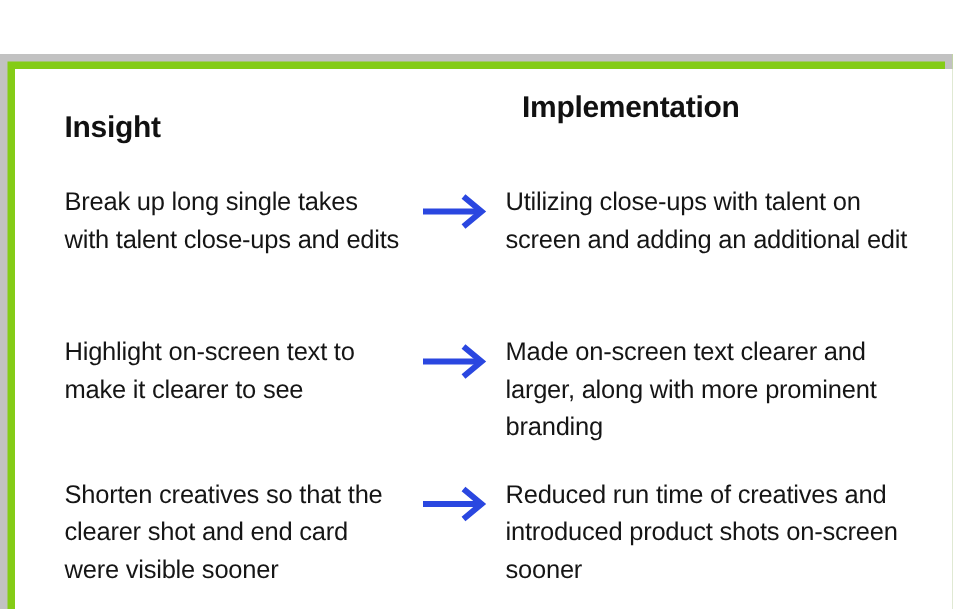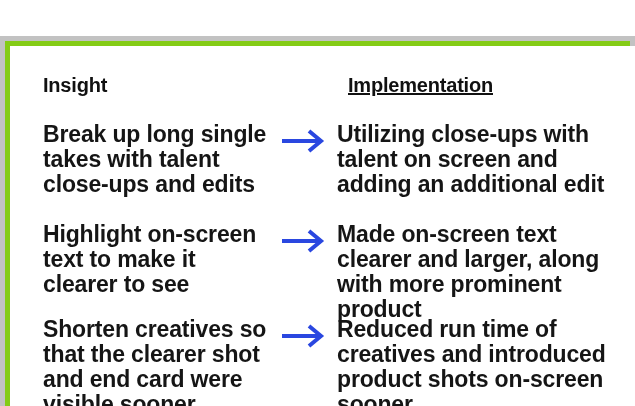--- a/index.html
+++ b/index.html
@@ -41,37 +41,37 @@
   .col-heading {
     position: absolute;
     font-size: 20px;
     font-weight: bold;
     color: #111111;
     letter-spacing: -0.2px;
     white-space: nowrap;
     line-height: 24px;
   }
   .col-heading.left  { left: 33px;  top: 27px; }
-  .col-heading.right { left: 338px; top: 27px; text-decoration: underline; }
+  .col-heading.right { left: 338px; top: 14px; }
 
   
   .row {
     position: absolute;
     left: 0;
     width: 625px;
   }
   .row-1 { top: 76px; }
   .row-2 { top: 176px; }
   .row-3 { top: 271px; }
 
   .cell {
     position: absolute;
     top: 0;
-    font-size: 23px;
-    font-weight: bold;
+    font-size: 17px;
+    font-weight: normal;
     color: #151515;
     line-height: 25px;
     letter-spacing: -0.15px;
   }
   .cell.insight {
     left: 33px;
     width: 228px;
   }
   .cell.implementation {
     left: 327px;
@@ -116,21 +116,21 @@
     <div class="row row-2">
       <div class="cell insight">Highlight on-screen text to make it clearer to see</div>
 
       <div class="arrow-cell">
         <svg width="52" height="26" viewBox="0 0 52 26" aria-hidden="true">
           <path d="M6 13 H44" stroke="#2a47e0" stroke-width="4" fill="none"></path>
           <path d="M33 3 L45 13 L33 23" stroke="#2a47e0" stroke-width="4" fill="none" stroke-linecap="butt" stroke-linejoin="miter"></path>
         </svg>
       </div>
 
-      <div class="cell implementation">Made on-screen text clearer and larger, along with more prominent product</div>
+      <div class="cell implementation">Made on-screen text clearer and larger, along with more prominent branding</div>
     </div>
 
     <div class="row row-3">
       <div class="cell insight">Shorten creatives so that the clearer shot and end card were visible sooner</div>
 
       <div class="arrow-cell">
         <svg width="52" height="26" viewBox="0 0 52 26" aria-hidden="true">
           <path d="M6 13 H44" stroke="#2a47e0" stroke-width="4" fill="none"></path>
           <path d="M33 3 L45 13 L33 23" stroke="#2a47e0" stroke-width="4" fill="none" stroke-linecap="butt" stroke-linejoin="miter"></path>
         </svg>

